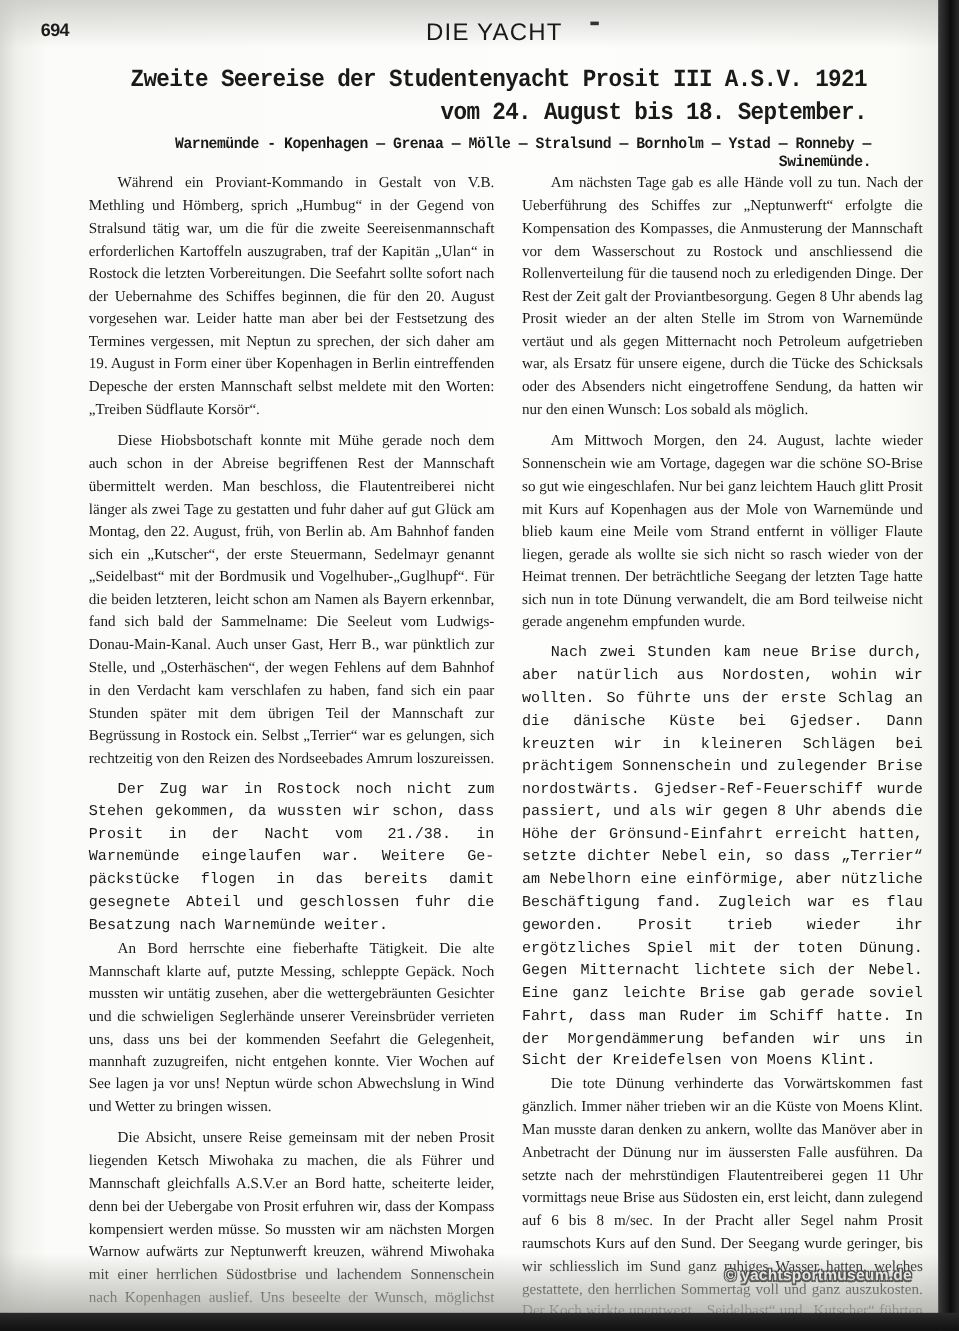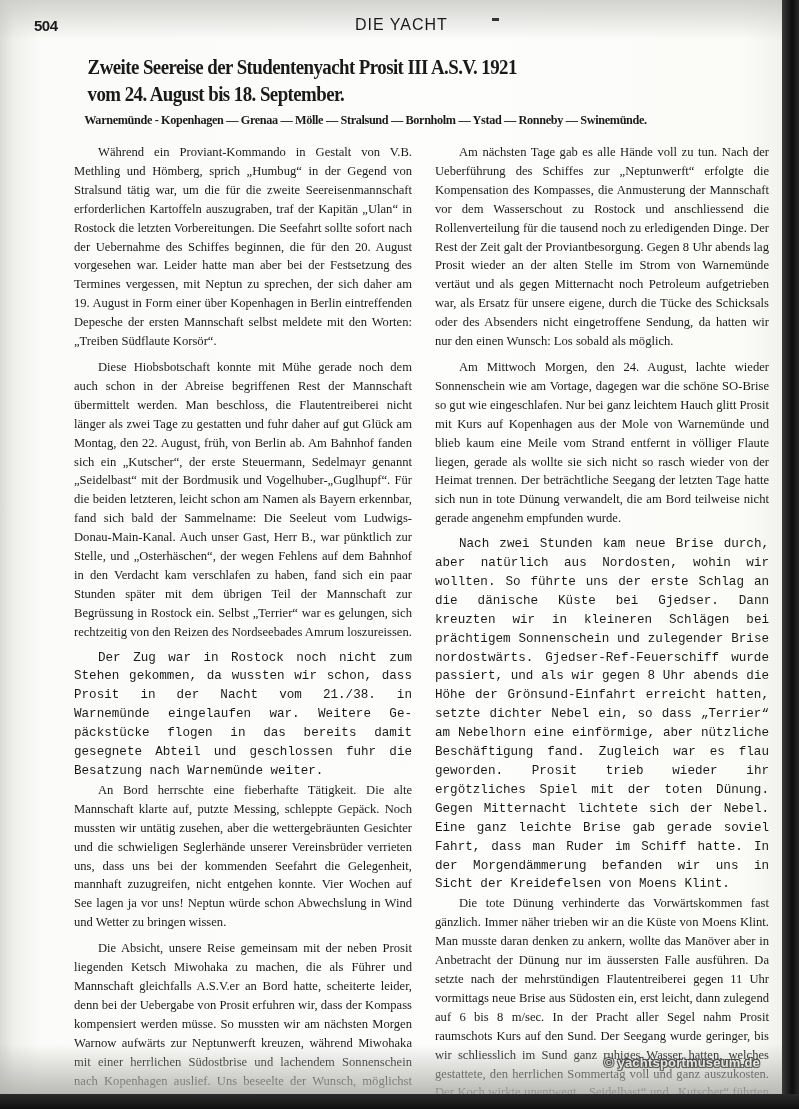--- a/index.html
+++ b/index.html
@@ -35,26 +35,26 @@
   .header {
     position: absolute; top: 14px; left: 0; width: 782px; height: 22px;
     font-family: "Liberation Sans", "DejaVu Sans", sans-serif;
   }
   .page-number {
     position: absolute; left: 34px; top: 3px;
     font-size: 15px; font-weight: bold; letter-spacing: -0.5px;
   }
   .running-head {
     position: absolute; left: 355px; top: 2px;
-    font-size: 16px; letter-spacing: 1px;
+    font-size: 20px; letter-spacing: 1px;
   }
   .title-block {
     position: absolute; top: 54px; left: 60px; width: 690px;
-    text-align: left;
-    font-family: Liberation Serif, serif;
+    text-align: right;
+    font-family: Liberation Mono, monospace;
   }
   .title-line1, .title-line2 {
     font-size: 20.5px; font-weight: bold; letter-spacing: -0.6px;
     transform: scaleX(0.92); transform-origin: center;
     line-height: 27px; display: block;
   }
   .route {
     margin-top: 4px;
     font-size: 13.2px; font-weight: bold; letter-spacing: -0.4px;
     transform: scaleX(0.93); transform-origin: center; display: block;
@@ -79,21 +79,21 @@
     text-shadow: -1px -1px 0 #222, 1px -1px 0 #222, -1px 1px 0 #222, 1px 1px 0 #222, 0 0 2px #000;
     letter-spacing: 0.2px;
   }
   .mark { position: absolute; left: 492px; top: 18px; width: 7px; height: 3px; background: #333; }
 </style>
 </head>
 <body>
 
 <div class="page">
   <div class="header">
-    <span class="page-number">504</span>
+    <span class="page-number">694</span>
     <span class="running-head">DIE YACHT</span>
   </div>
   <div class="mark"></div>
 
   <div class="title-block">
     <span class="title-line1">Zweite Seereise der Studentenyacht Prosit III A.S.V. 1921</span>
     <span class="title-line2">vom 24. August bis 18. September.</span>
     <span class="route">Warnemünde - Kopenhagen — Grenaa — Mölle — Stralsund — Bornholm — Ystad — Ronneby — Swinemünde.</span>
   </div>
 

